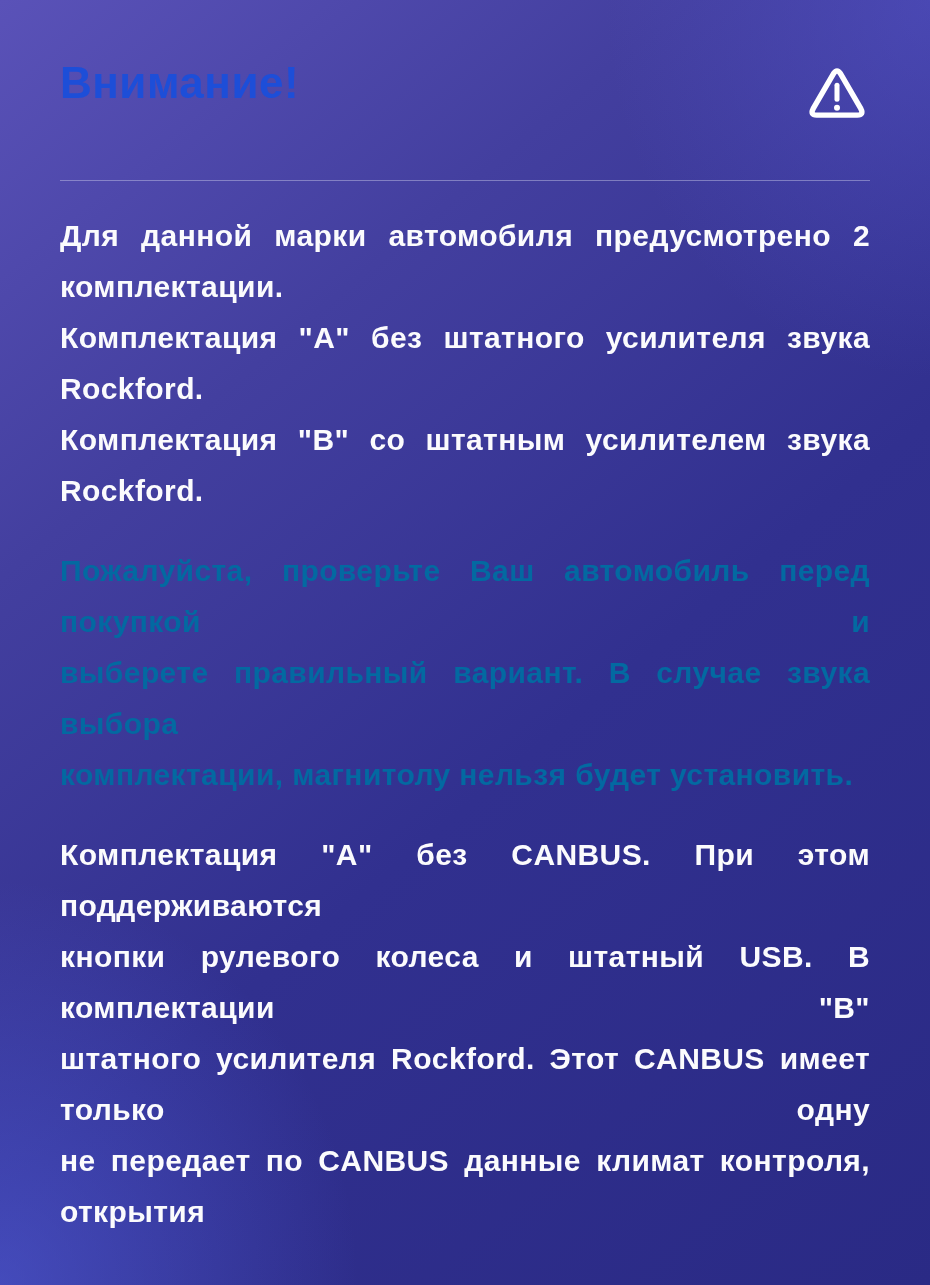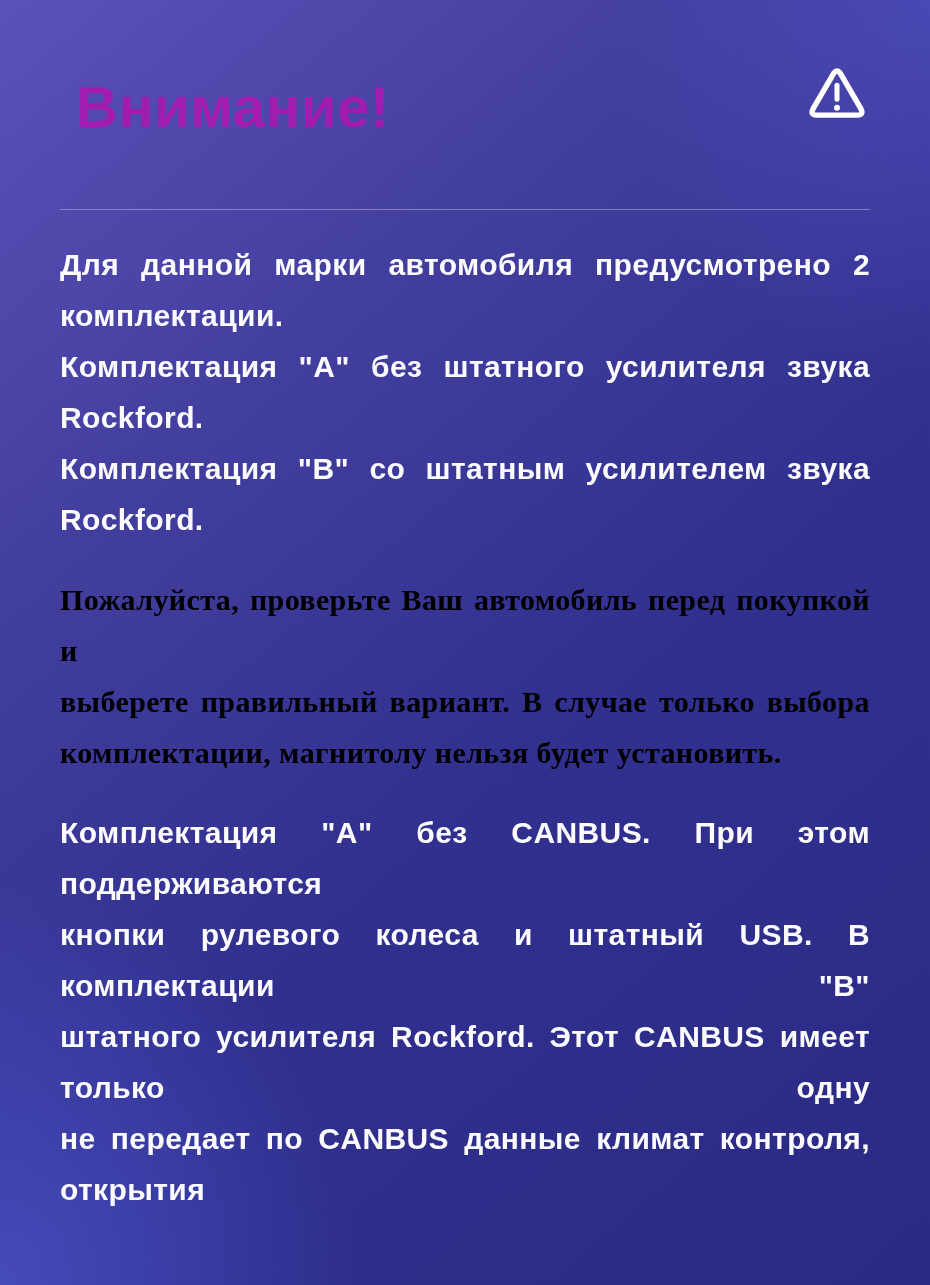--- a/index.html
+++ b/index.html
@@ -21,25 +21,25 @@
     width: 930px;
     height: 1285px;
     padding: 58px 60px 0 60px;
   }
   .header {
     display: flex;
     justify-content: space-between;
     align-items: flex-start;
   }
   .title {
-    margin: 16px;
-    font-size: 58px;
+    margin: 0;
+    font-size: 44px;
     font-weight: bold;
     letter-spacing: 0.5px;
-    color: #a21caf;
+    color: #1d4ed8;
     line-height: 1.15;
   }
   .warn-icon {
     margin-top: 4px;
     margin-right: 2px;
     flex: 0 0 auto;
   }
   .divider {
     border: none;
     height: 1px;
@@ -84,23 +84,23 @@
 
   <hr class="divider">
 
   <div class="content">
     <div class="para" style="color: rgb(251, 251, 253);">
         <div class="line">Для данной марки автомобиля предусмотрено 2 комплектации.</div>
         <div class="line">Комплектация "А" без штатного усилителя звука Rockford.</div>
         <div class="line">Комплектация "В" со штатным усилителем звука Rockford.</div>
       </div>
 
-    <div class="para" style="color: #000000; font-family: Liberation Serif, serif;">
+    <div class="para" style="color: #0369a1;">
         <div class="line">Пожалуйста, проверьте Ваш автомобиль перед покупкой и</div>
-        <div class="line">выберете правильный вариант. В случае только выбора</div>
+        <div class="line">выберете правильный вариант. В случае звука выбора</div>
         <div class="line last-left">комплектации, магнитолу нельзя будет установить.</div>
       </div>
 
     <div class="para" style="color: rgb(251, 251, 253);">
         <div class="line">Комплектация "А" без CANBUS. При этом поддерживаются</div>
         <div class="line">кнопки рулевого колеса и штатный USB. В комплектации "В"</div>
         <div class="line">штатного усилителя Rockford. Этот CANBUS имеет только одну</div>
         <div class="line">не передает по CANBUS данные климат контроля, открытия</div>
       </div>
   </div>

